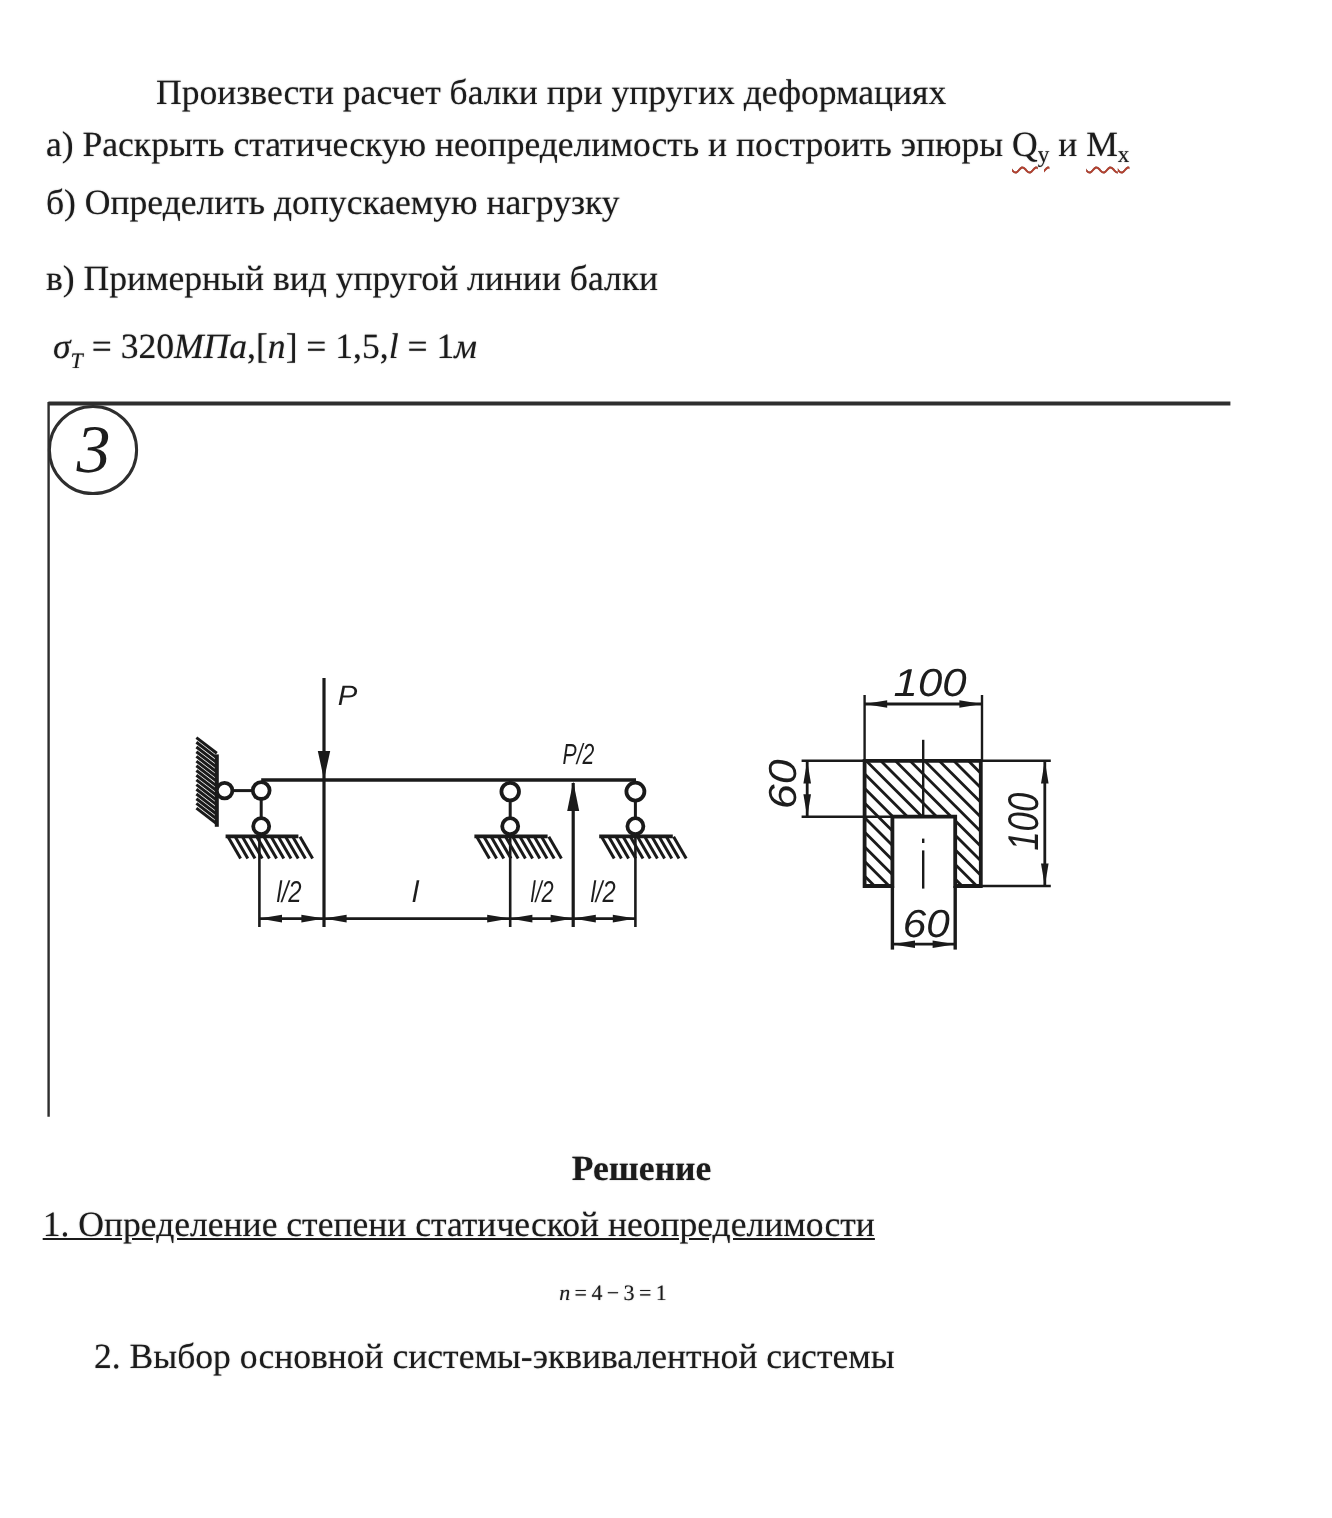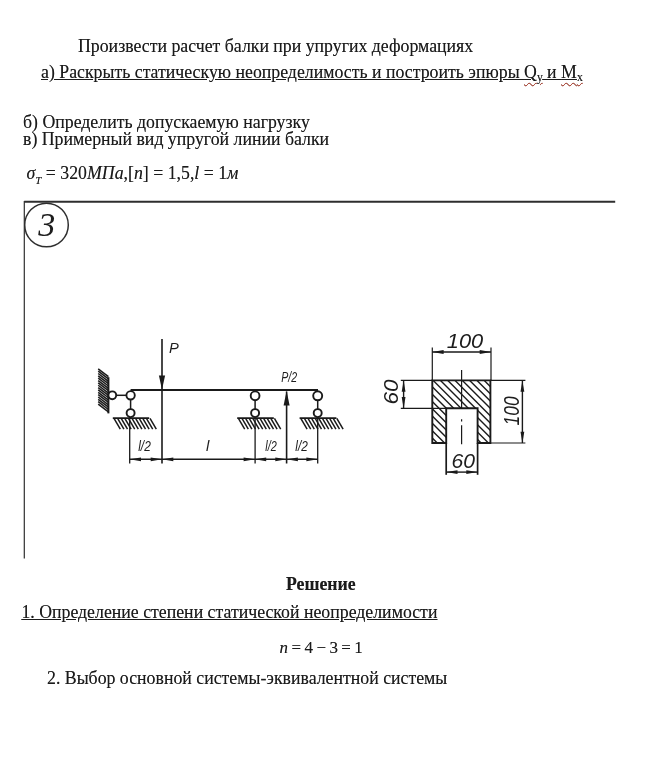--- a/index.html
+++ b/index.html
@@ -7,27 +7,27 @@
   .t { position:absolute; font-size:17.8px; line-height:17.8px; white-space:nowrap; text-shadow:0 0 0.6px rgba(25,25,25,0.55); }
   sub { font-size:11.6px; vertical-align:baseline; position:relative; top:3px; line-height:0; }
   .sq { text-decoration-line:underline; text-decoration-style:wavy; text-decoration-color:#b4402e;
         text-decoration-thickness:1.3px; text-underline-offset:4px; }
   i { }
   svg { position:absolute; left:0; top:0; }
   .lab { font-family:"Liberation Sans", sans-serif; font-style:italic; fill:#1d1d1d; }
 </style></head>
 <body>
 <div class="t" style="left:38px; top:37.7px;margin-left:40px;">Произвести расчет балки при упругих деформациях</div>
-<div class="t" style="left:41px; top:64.4px;text-decoration:underline;">а) Раскрыть статическую неопределимость и построить эпюры <span class="sq">Q<sub>y</sub></span> и <span class="sq">M<sub>x</sub></span></div>
-<div class="t" style="left:23px; top:114px;">б) Определить допускаемую нагрузку</div>
+<div class="t" style="left:23px; top:64.4px;">а) Раскрыть статическую неопределимость и построить эпюры <span class="sq">Q<sub>y</sub></span> и <span class="sq">M<sub>x</sub></span></div>
+<div class="t" style="left:23px; top:93px;">б) Определить допускаемую нагрузку</div>
 <div class="t" style="left:23px; top:131px;">в) Примерный вид упругой линии балки</div>
 <div class="t" style="left:26.5px; top:165.4px;"><i>σ<sub style="font-size:11px; top:4.6px;"><i>T</i></sub></i> = 320<i>МПа</i>,[<i>n</i>] = 1,5,<i>l</i> = 1<i>м</i></div>
 <div class="t" style="left:285.9px; top:575.8px; font-weight:bold;">Решение</div>
 <div class="t" style="left:21.4px; top:604.2px;text-decoration:underline;">1. Определение степени статической неопределимости</div>
-<div class="t" style="left:279.6px; top:639.3px; font-size:17px;"><i>n</i> = 4 − 3 = 1</div>
+<div class="t" style="left:279.6px; top:639.3px; font-size:11px;"><i>n</i> = 4 − 3 = 1</div>
 <div class="t" style="left:23px; top:670.2px;margin-left:24px;">2. Выбор основной системы-эквивалентной системы</div>
 
 <svg width="666" height="759" viewBox="0 0 666 759">
   <defs>
     <clipPath id="csclip">
       <path d="M432.3,380.4 L490.4,380.4 L490.4,443 L477.6,443 L477.6,408.3 L446.2,408.3 L446.2,443 L432.3,443 Z"></path>
     </clipPath>
   </defs>
   <g stroke="#2e2e2e" stroke-width="1.3" fill="none">
     <line x1="24.2" y1="201.7" x2="615.2" y2="201.7" stroke-width="2"></line>

